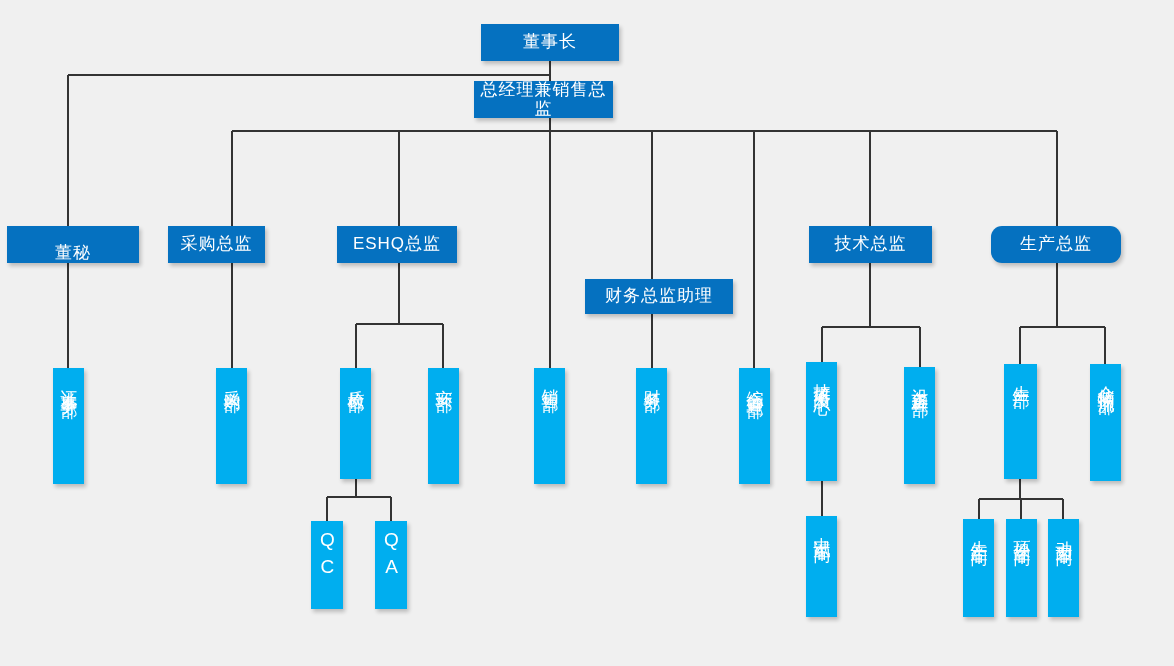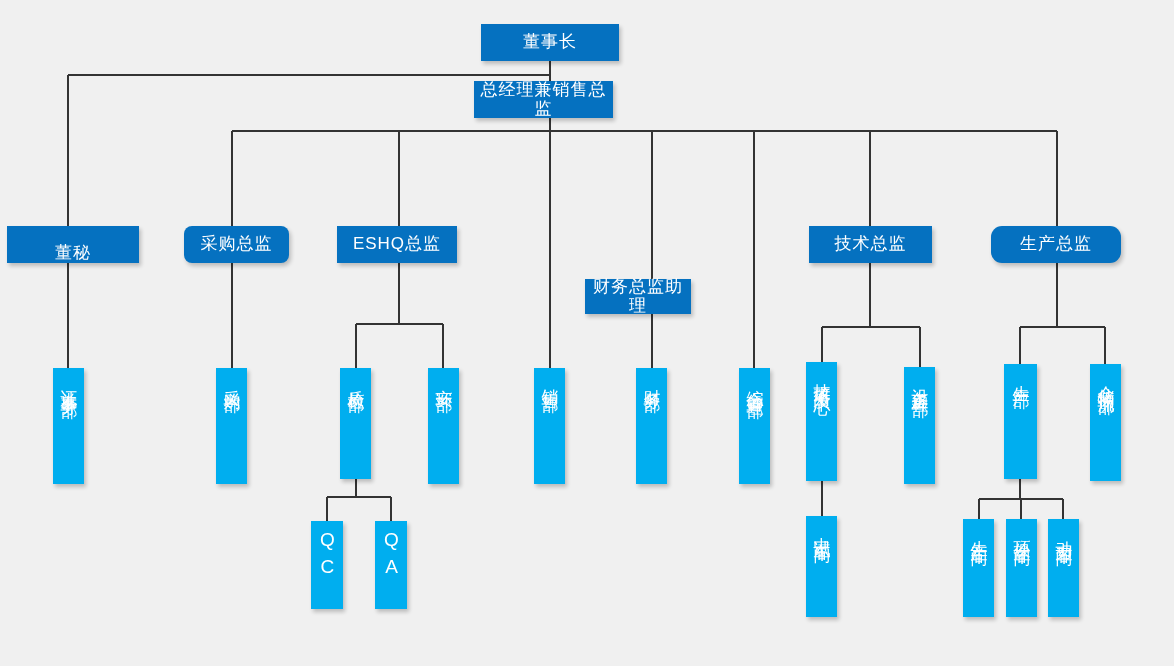--- a/index.html
+++ b/index.html
@@ -114,29 +114,29 @@
   </div>
 
   <div class="node dark horiz" style="left:474px;top:81px;width:139px;height:37px;">
     <span>总经理兼销售总监</span>
   </div>
 
   <div class="node dark horiz" style="left:7px;top:226px;width:132px;height:37px;align-items:flex-end;">
     <span>董秘</span>
   </div>
 
-  <div class="node dark horiz" style="left:184px;top:226px;width:105px;height:37px;border-radius:8px;">
+  <div class="node dark horiz" style="left:168px;top:226px;width:97px;height:37px;">
     <span>采购总监</span>
   </div>
 
   <div class="node dark horiz" style="left:337px;top:226px;width:120px;height:37px;">
     <span>ESHQ总监</span>
   </div>
 
-  <div class="node dark horiz" style="left:585px;top:279px;width:106px;height:35px;">
+  <div class="node dark horiz" style="left:585px;top:279px;width:148px;height:35px;">
     <span>财务总监助理</span>
   </div>
 
   <div class="node dark horiz" style="left:809px;top:226px;width:123px;height:37px;">
     <span>技术总监</span>
   </div>
 
   <div class="node dark horiz" style="left:991px;top:226px;width:130px;height:37px;border-radius:11px;">
     <span>生产总监</span>
   </div>

